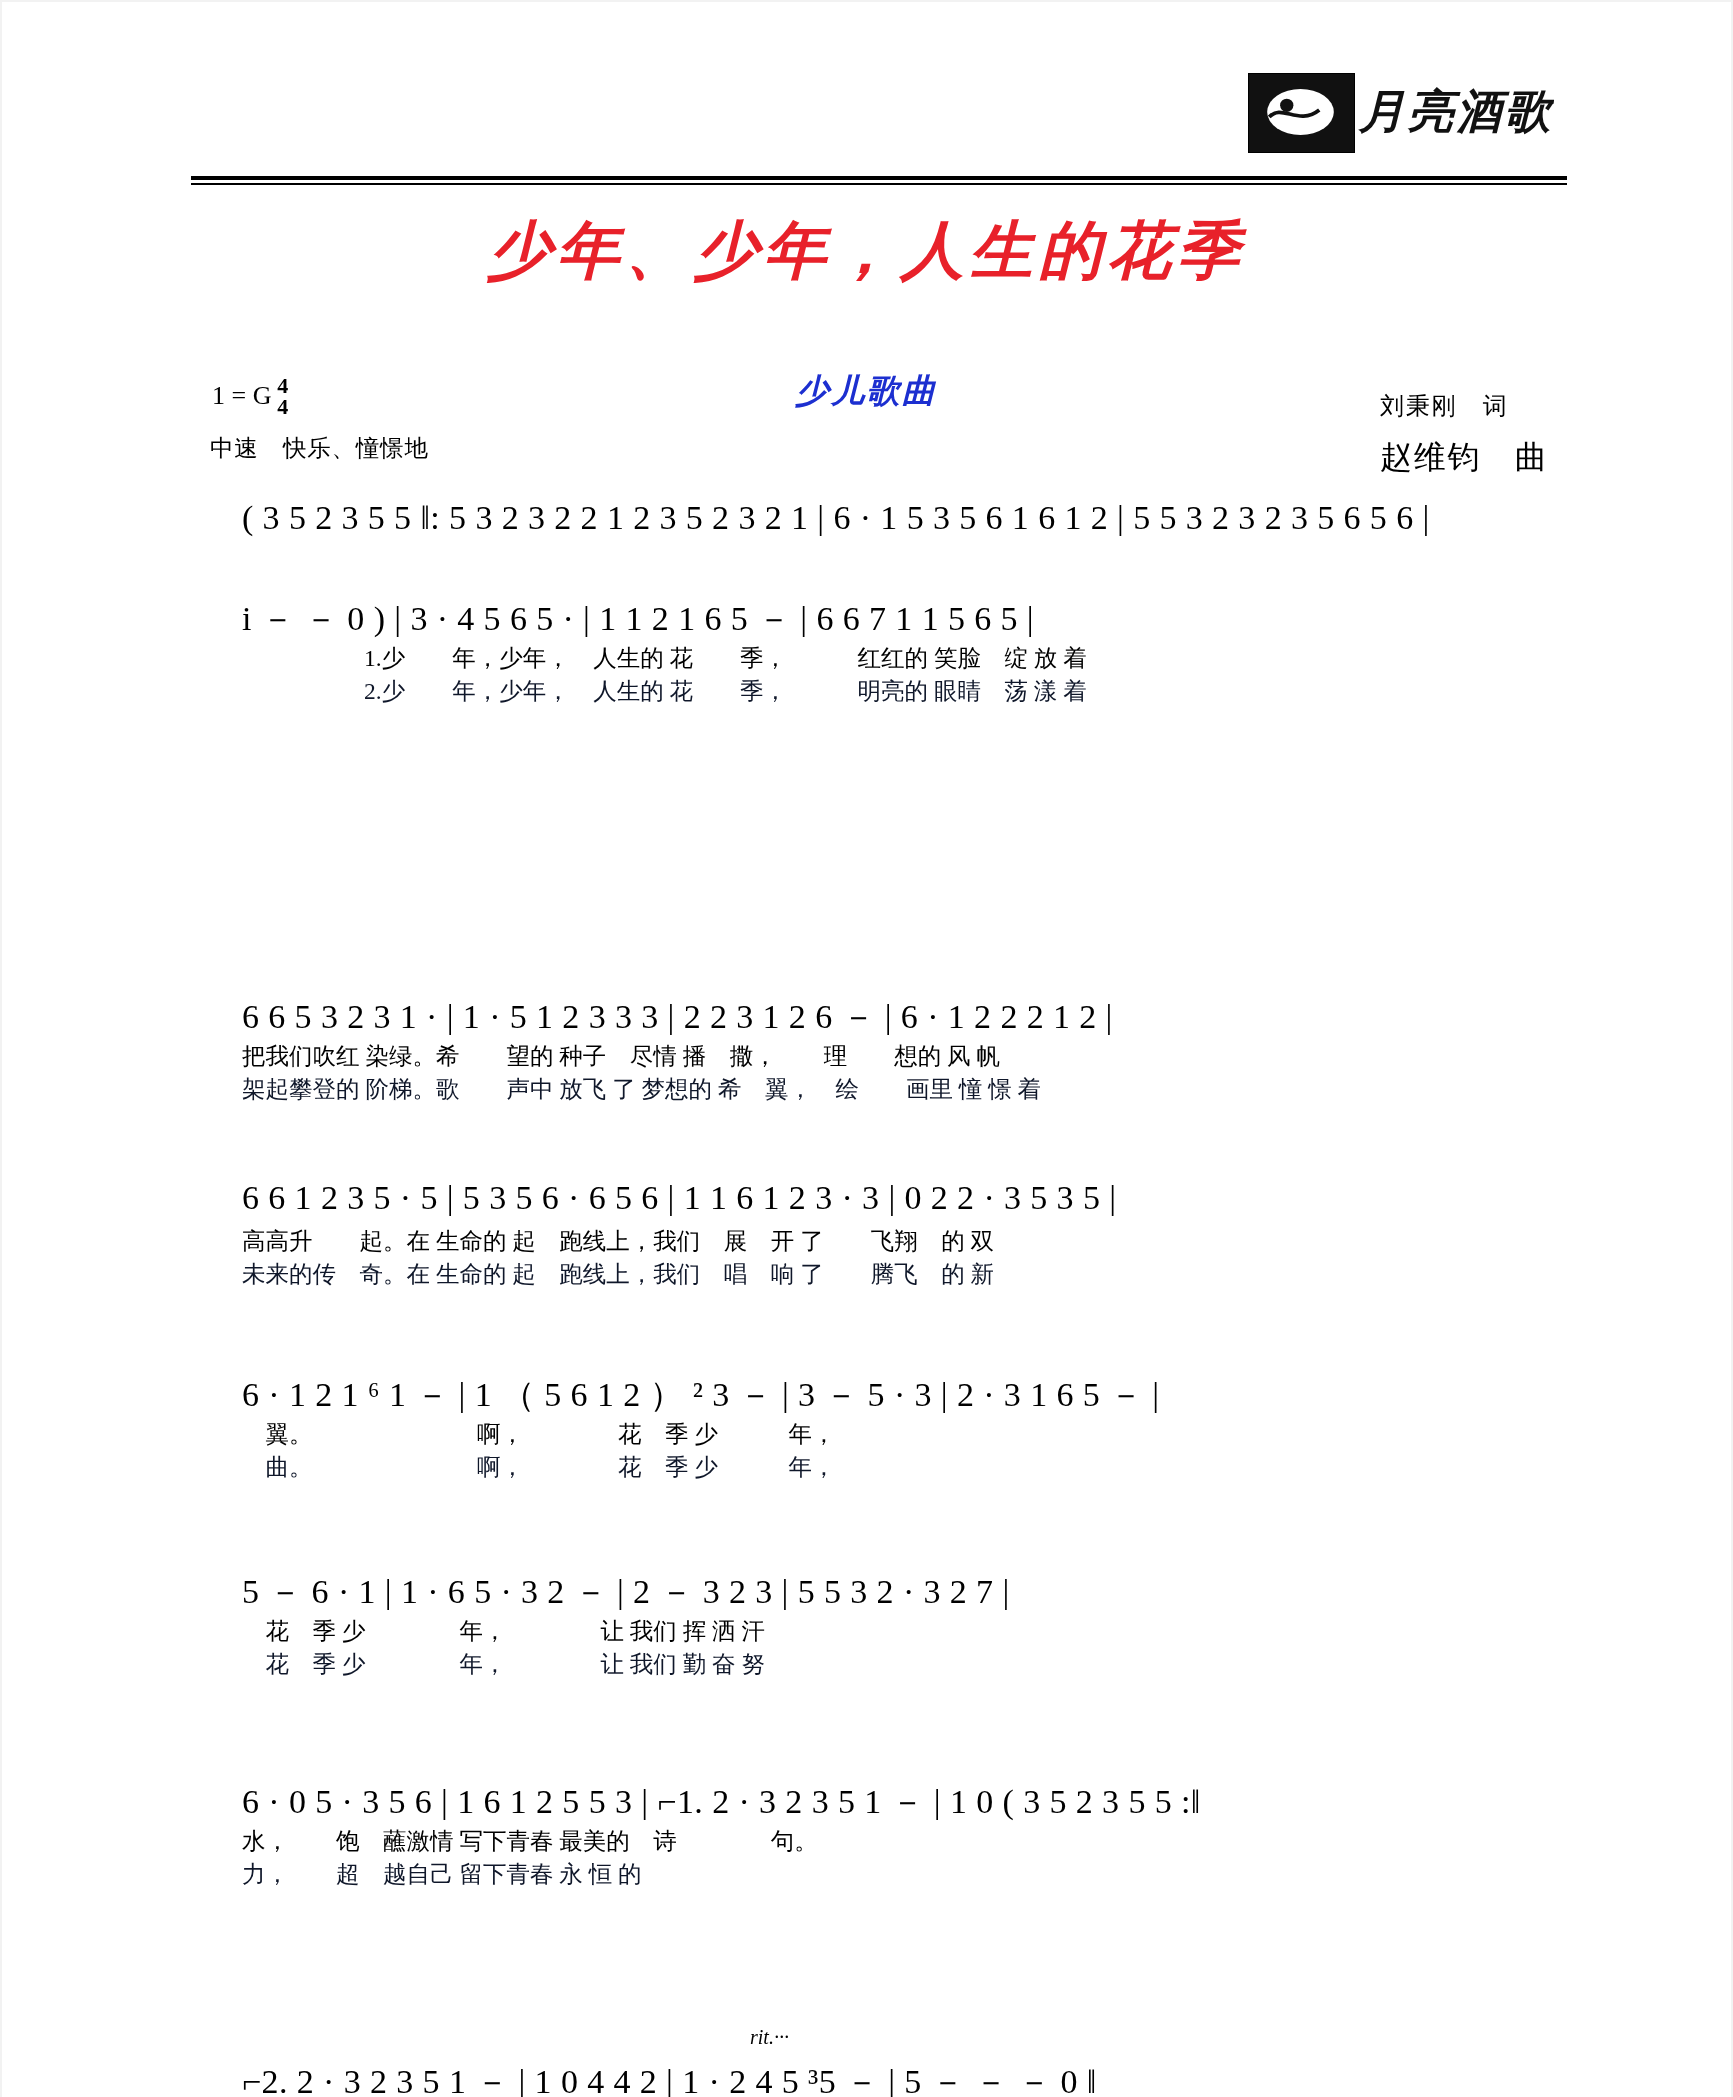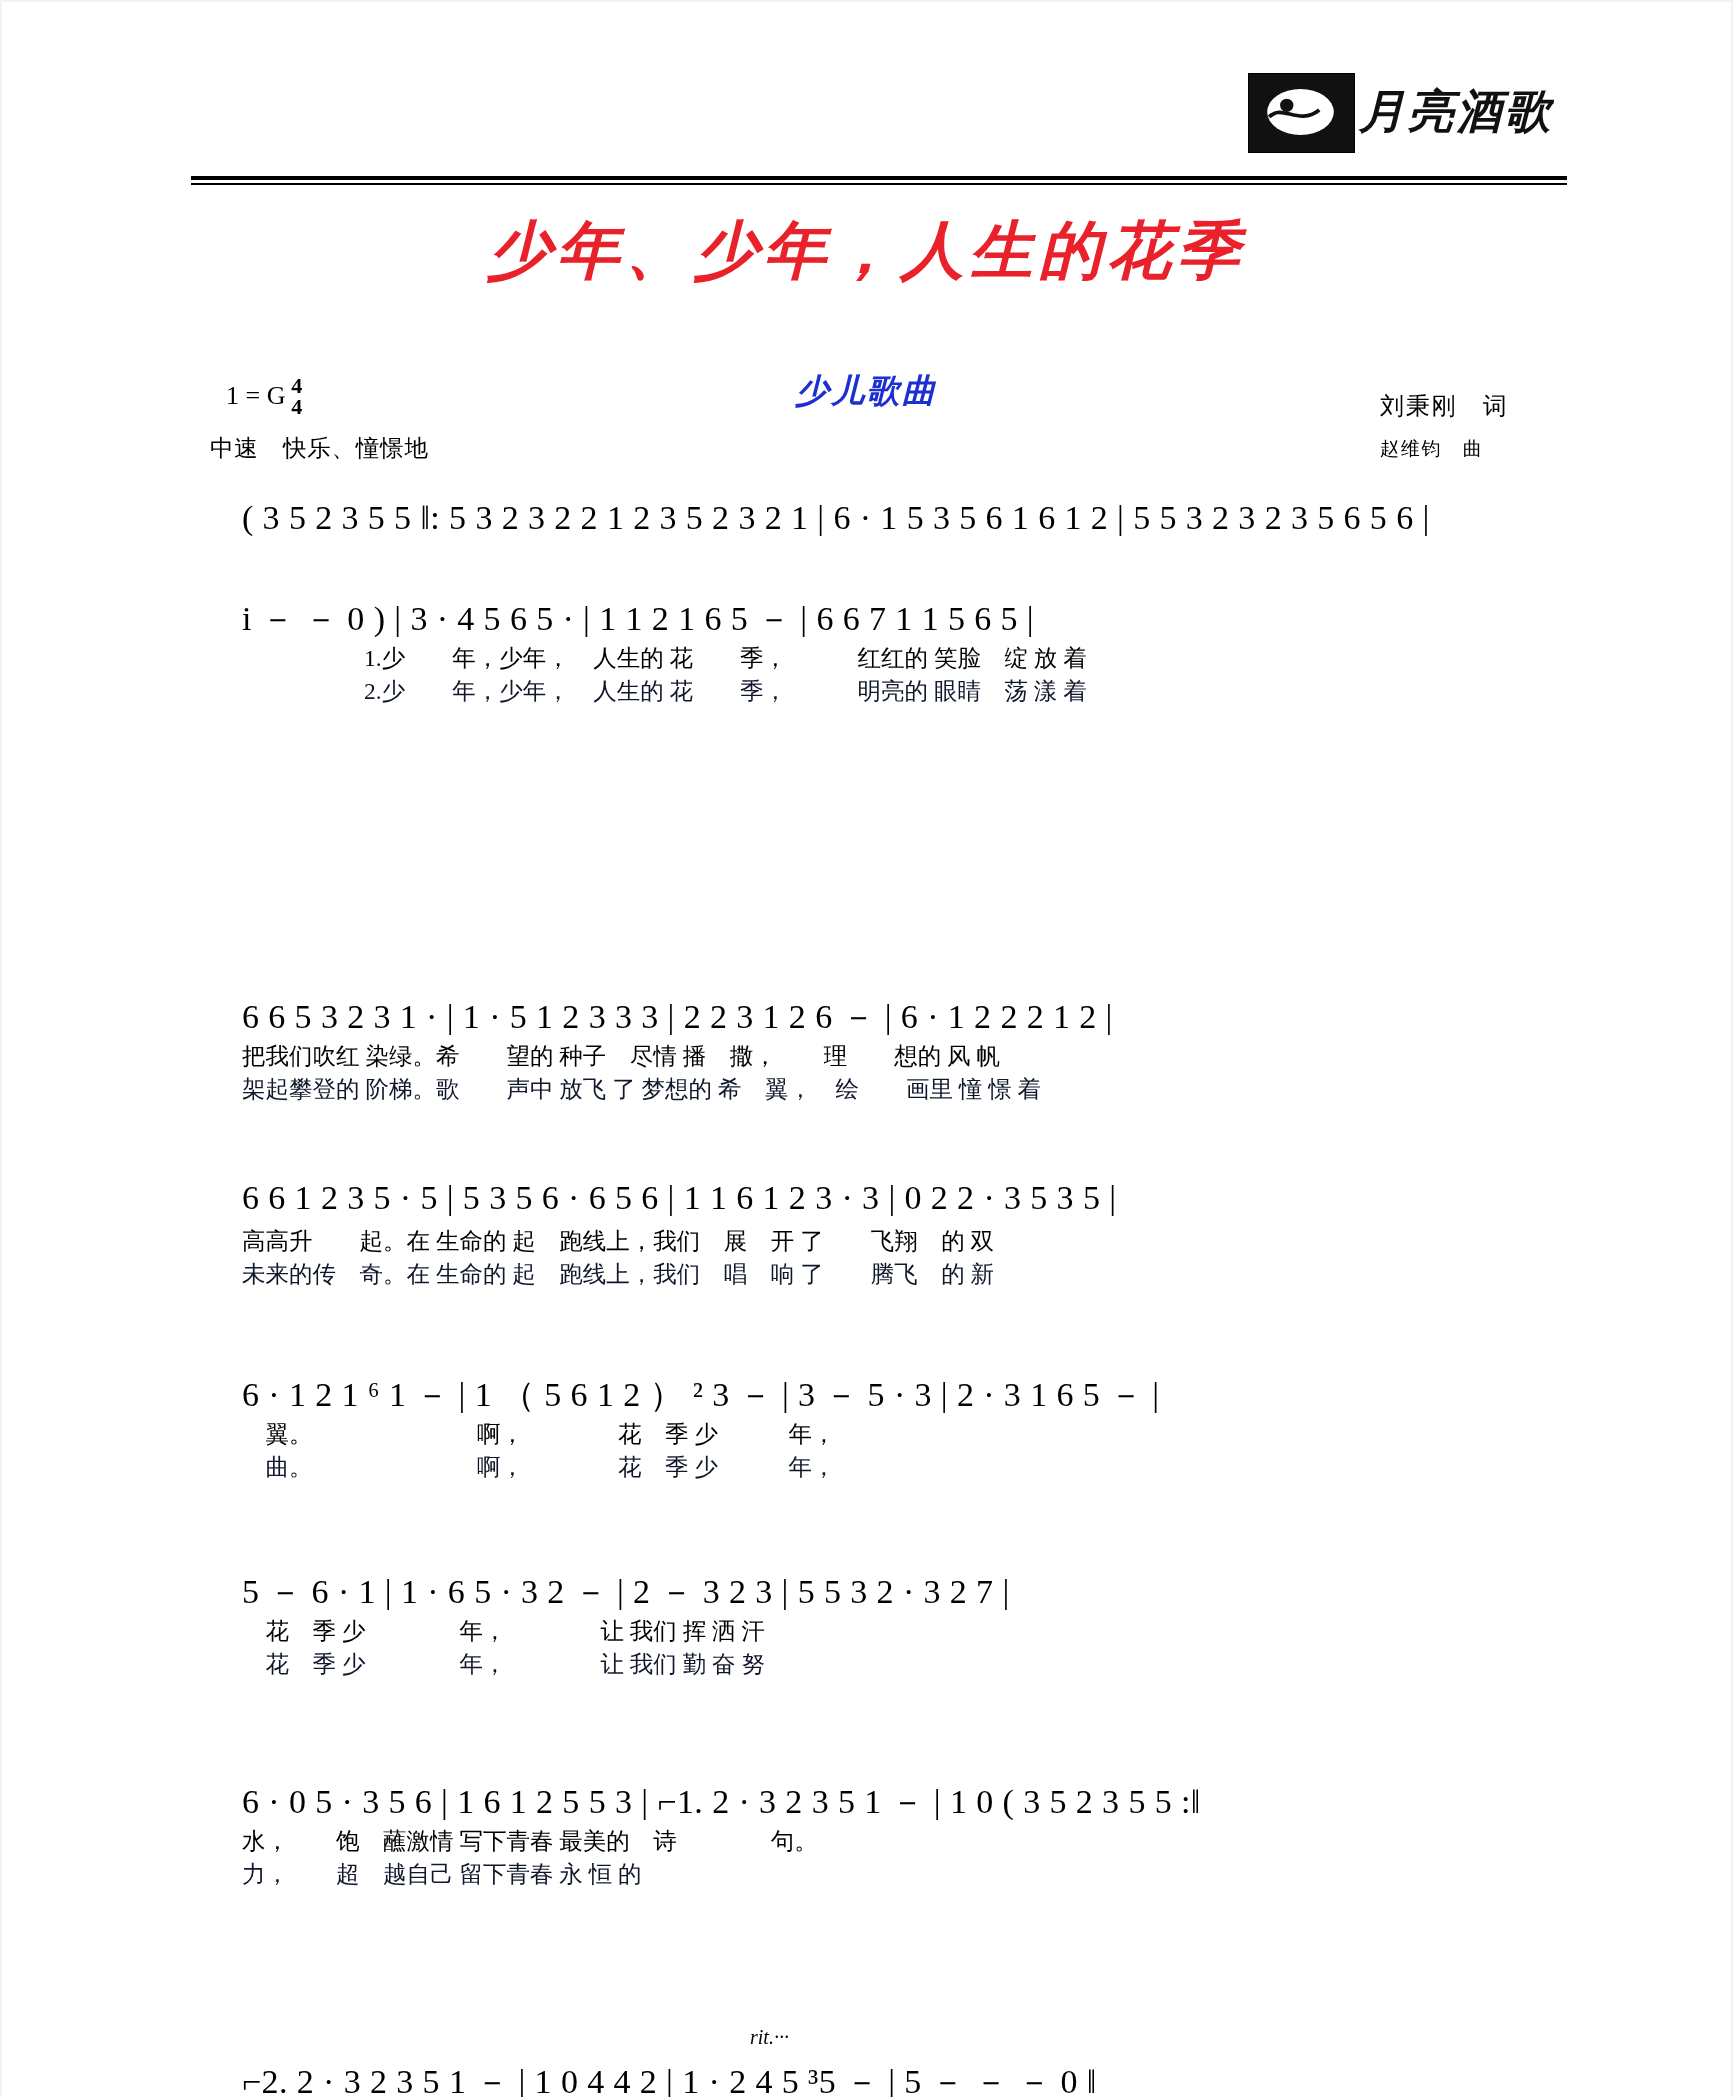--- a/index.html
+++ b/index.html
@@ -97,21 +97,21 @@
     font-weight: bold;
     font-style: italic;
     color: #1c2fd0;
     letter-spacing: 2.5px;
     margin-top: 44px;
   }
 
   
   .key-sig {
     position: absolute;
-    left: 226px;
+    left: 212px;
     top: 378px;
     font-size: 26px;
     color: #000;
     white-space: nowrap;
   }
   .key-frac {
     display: inline-block;
     vertical-align: middle;
     text-align: center;
     line-height: 0.92;
@@ -138,21 +138,21 @@
     top: 390px;
     font-size: 24px;
     color: #000;
     white-space: nowrap;
     letter-spacing: 1.7px;
   }
   .credit2 {
     position: absolute;
     left: 1380px;
     top: 436px;
-    font-size: 19px;
+    font-size: 32px;
     color: #000;
     white-space: nowrap;
     letter-spacing: 1.7px;
   }
 
   
   .system {
     position: absolute;
     left: 0;
     width: 1733px;

